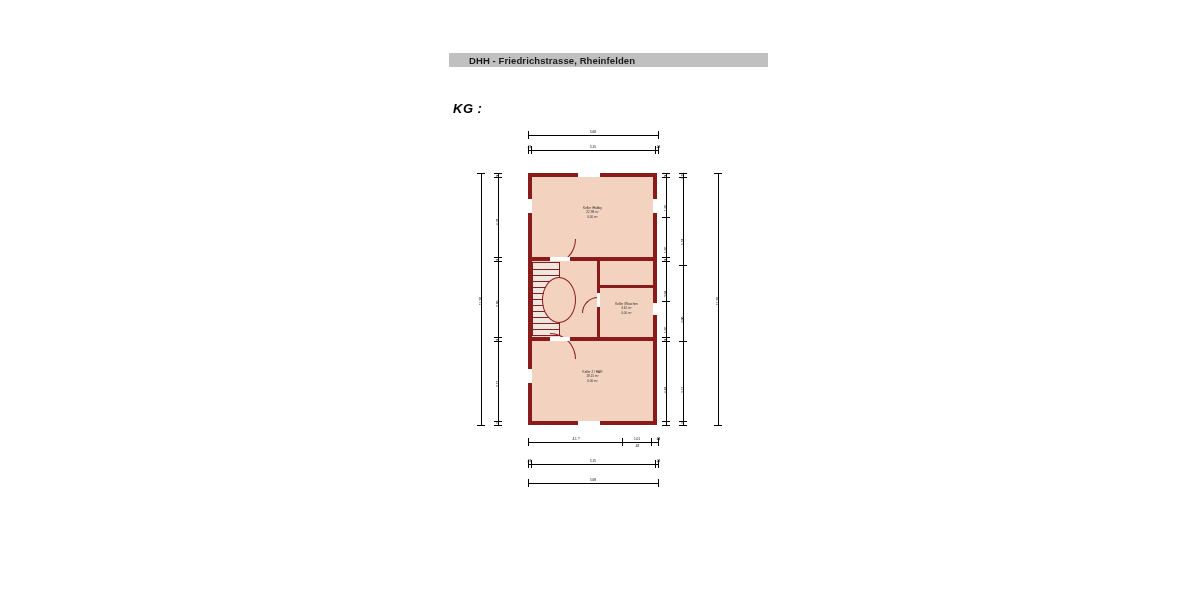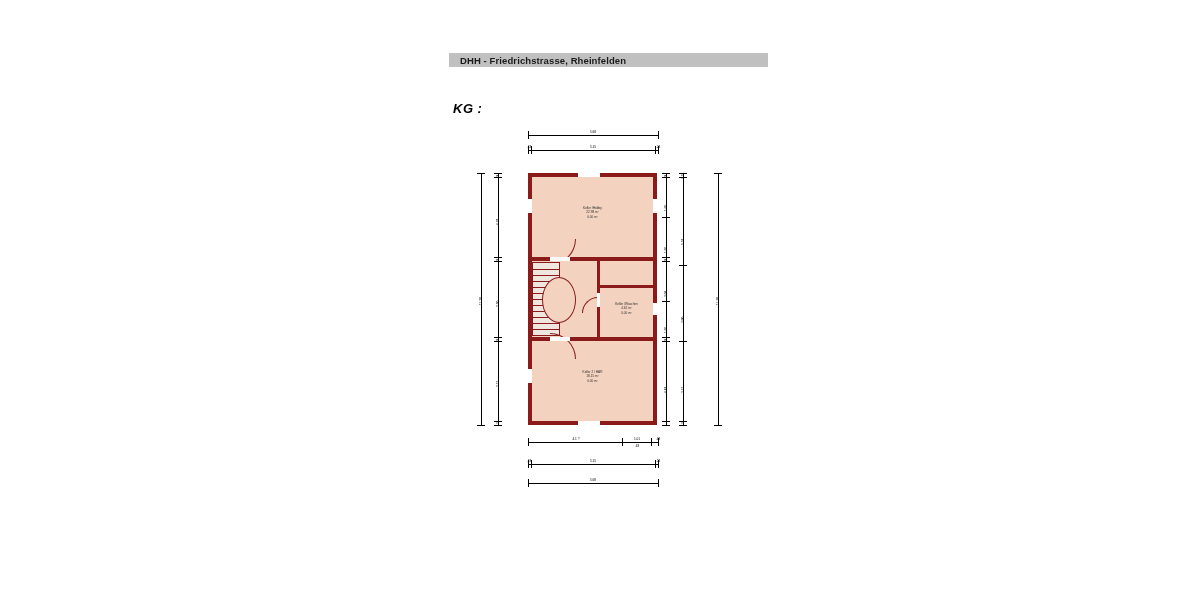--- a/index.html
+++ b/index.html
@@ -23,21 +23,21 @@
     width: 319px;
     height: 14px;
     background: #c0c0c0;
     display: flex;
     align-items: center;
   }
   #title-bar .title-text {
     font-size: 9.5px;
     font-weight: bold;
     color: #1a1a1a;
-    padding-left: 11px;
+    padding-left: 20px;
     letter-spacing: 0.1px;
     white-space: nowrap;
   }
 
   
   #floor-label {
     position: absolute;
     left: 453px;
     top: 101px;
     font-size: 13px;

